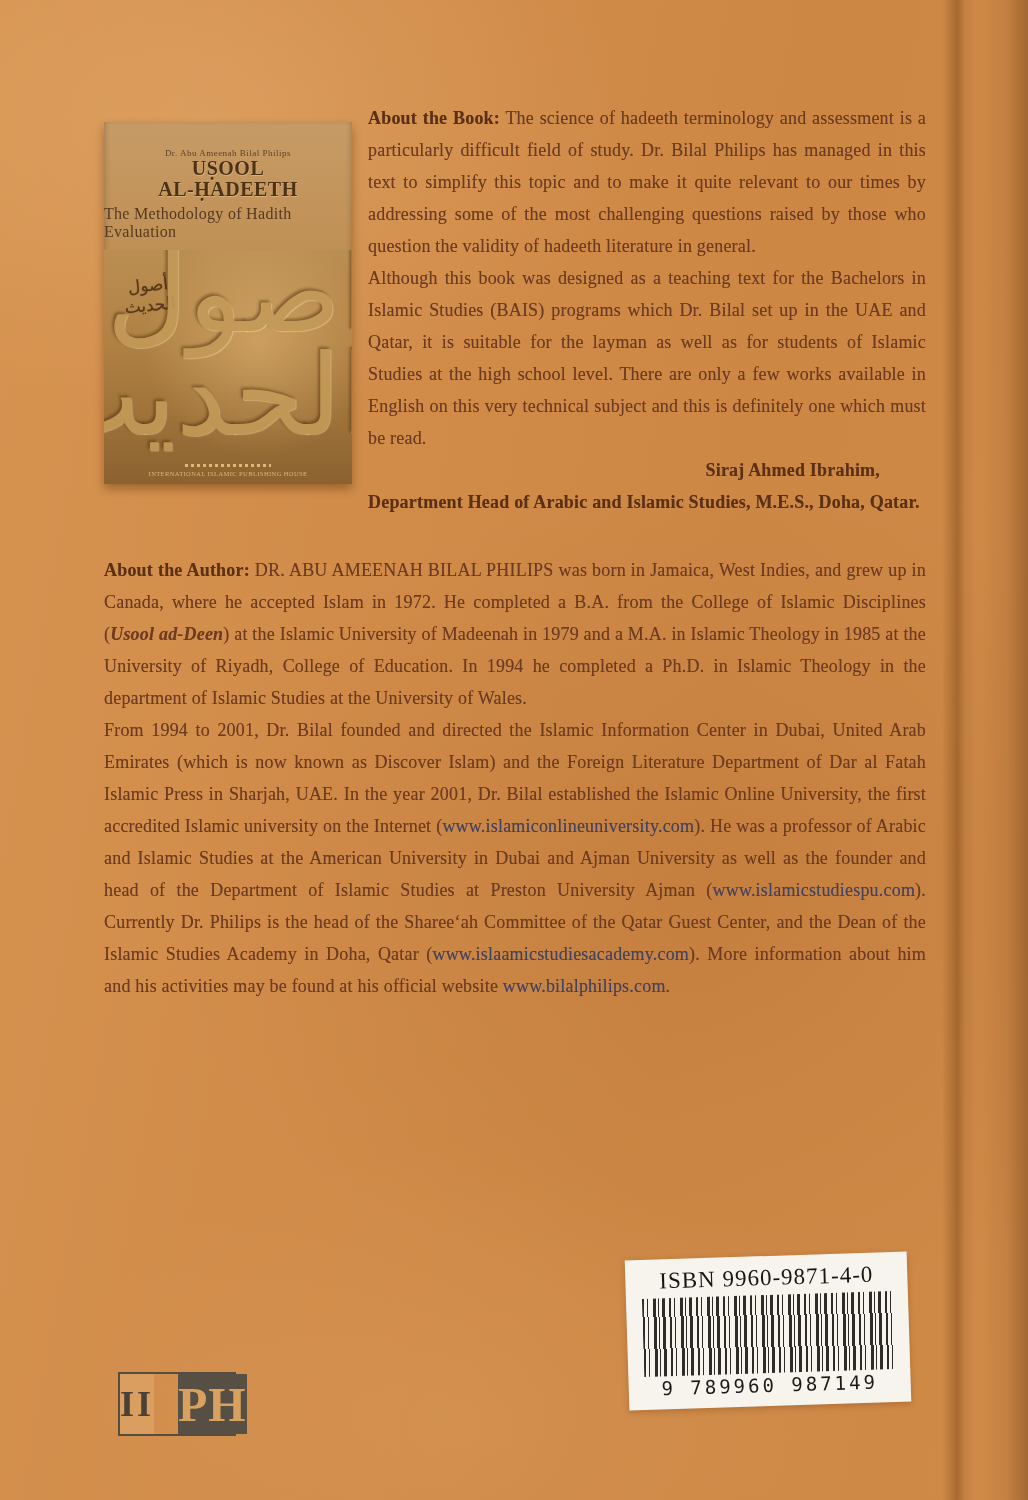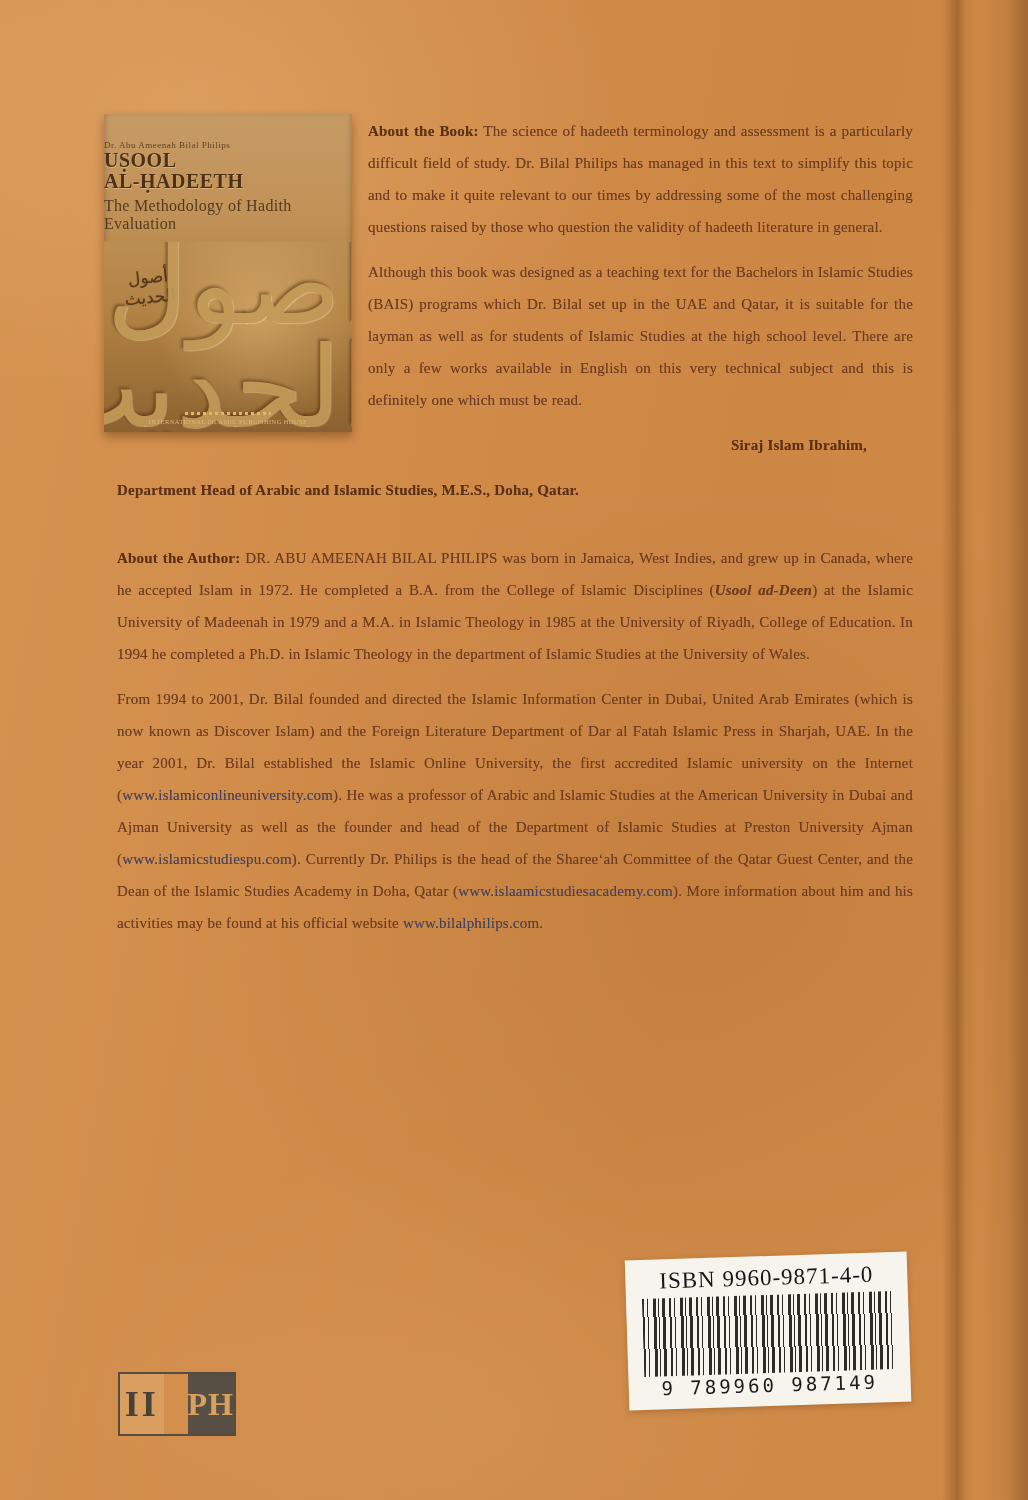--- a/index.html
+++ b/index.html
@@ -21,42 +21,42 @@
     background:linear-gradient(90deg, rgba(130,75,25,0) 0%, rgba(120,68,22,0.45) 45%, rgba(150,95,40,0.18) 68%, rgba(130,75,25,0) 100%);
   }
   .edge-shade{
     position:absolute;top:0;right:0;width:46px;height:100%;
     background:linear-gradient(90deg, rgba(110,60,18,0) 0%, rgba(105,58,18,0.12) 55%, rgba(90,48,14,0.38) 100%);
   }
   .content{
     position:absolute;left:104px;top:102px;width:822px;
   }
   .body-text{
-    margin:13px;
-    font-size:15px;line-height:32px;
+    margin:0;
+    font-size:18px;line-height:32px;
     color:#6d3b21;
     text-align:justify;
     letter-spacing:0.2px;
     text-shadow:0 0 0.6px rgba(109,60,34,0.55);
   }
   .lead{color:#5c3014;}
   .it{font-style:italic;font-weight:bold;}
   .url{color:#3e4366;}
   .attr-name{font-weight:bold;text-align:right;padding-right:46px;color:#5c3014;}
   .attr-title{font-weight:bold;text-align:left;color:#5c3014;}
   .author-block{margin-top:36px;}
 
   
   .cover-thumb{
     float:left;
-    width:248px;height:318px;
-    margin:12px 16px 10px 0;
+    width:248px;height:362px;
+    margin:20px 16px 10px 0;
     background:linear-gradient(180deg,#c79b66 0%, #c09156 34%, #b08244 55%, #a37539 100%);
     box-shadow:0 5px 9px rgba(80,40,8,0.40), inset 0 -3px 6px rgba(60,30,5,0.35);
-    display:flex;flex-direction:column;
+    display:flex;flex-direction:column;align-items:center;
     overflow:hidden;
   }
   .ct-author{margin-top:26px;font-size:9px;letter-spacing:0.5px;color:#5d4228;}
   .ct-title{font-size:20px;font-weight:bold;color:#4c3116;letter-spacing:0.5px;line-height:1.05;text-shadow:0.5px 0.5px 0 rgba(255,225,180,0.35);}
   .ct-sub{margin-top:5px;font-size:16px;color:#55391f;letter-spacing:0.3px;}
   .ct-art{
     position:relative;margin-top:9px;width:100%;flex:1;
     background:
       radial-gradient(circle at 62% 40%, rgba(255,215,150,0.35), rgba(255,215,150,0) 55%),
       linear-gradient(180deg,#bb8e52 0%, #b08143 40%, #9c7038 75%, #8a6130 100%);
@@ -117,21 +117,21 @@
   .logo-left{
     width:44%;display:flex;align-items:center;justify-content:center;
     background:#d fdfa;
     background:#d99e60;
     color:#4a4136;font-weight:bold;font-size:36px;letter-spacing:3px;
     font-family:"Liberation Serif", serif;
   }
   .logo-right{
     flex:1;display:flex;align-items:center;justify-content:center;
     background:#574f43;
-    color:#d9a15f;font-weight:bold;font-size:32px;letter-spacing:1px;
+    color:#d9a15f;font-weight:bold;font-size:48px;letter-spacing:1px;
     font-family:"Liberation Serif", serif;
     margin-left:24px;
   }
 </style>
 </head>
 <body>
 
 <div class="page">
 
   <div class="spine-groove"></div>
@@ -151,21 +151,21 @@
           <div class="ct-pub-ar"></div>
           <div class="ct-pub">INTERNATIONAL ISLAMIC PUBLISHING HOUSE</div>
         </div>
       </div>
     </div>
 
     <p class="body-text"><b class="lead">About the Book:</b><span> The science of hadeeth terminology and assessment is a particularly difficult field of study. Dr. Bilal Philips has managed in this text to simplify this topic and to make it quite relevant to our times by addressing some of the most challenging questions raised by those who question the validity of hadeeth literature in general.</span></p>
 
     <p class="body-text">Although this book was designed as a teaching text for the Bachelors in Islamic Studies (BAIS) programs which Dr. Bilal set up in the UAE and Qatar, it is suitable for the layman as well as for students of Islamic Studies at the high school level. There are only a few works available in English on this very technical subject and this is definitely one which must be read.</p>
 
-    <p class="body-text attr-name">Siraj Islam Ibrahim,</p>
+    <p class="body-text attr-name">Siraj Ahmed Ibrahim,</p>
     <p class="body-text attr-title">Department Head of Arabic and Islamic Studies, M.E.S., Doha, Qatar.</p>
 
     <div class="author-block">
       <p class="body-text"><b class="lead">About the Author:</b><span><span> DR. ABU AMEENAH BILAL PHILIPS was born in Jamaica, West Indies, and grew up in Canada, where he accepted Islam in 1972. He completed a B.A. from the College of Islamic Disciplines (</span><span class="it">Usool ad-Deen</span><span>) at the Islamic University of Madeenah in 1979 and a M.A. in Islamic Theology in 1985 at the University of Riyadh, College of Education. In 1994 he completed a Ph.D. in Islamic Theology in the department of Islamic Studies at the University of Wales.</span></span></p>
       <p class="body-text"><span>From 1994 to 2001, Dr. Bilal founded and directed the Islamic Information Center in Dubai, United Arab Emirates (which is now known as Discover Islam) and the Foreign Literature Department of Dar al Fatah Islamic Press in Sharjah, UAE. In the year 2001, Dr. Bilal established the Islamic Online University, the first accredited Islamic university on the Internet (</span><span class="url">www.islamiconlineuniversity.com</span><span>). He was a professor of Arabic and Islamic Studies at the American University in Dubai and Ajman University as well as the founder and head of the Department of Islamic Studies at Preston University Ajman (</span><span class="url">www.islamicstudiespu.com</span><span>). Currently Dr. Philips is the head of the Sharee‘ah Committee of the Qatar Guest Center, and the Dean of the Islamic Studies Academy in Doha, Qatar (</span><span class="url">www.islaamicstudiesacademy.com</span><span>). More information about him and his activities may be found at his official website </span><span class="url">www.bilalphilips.com</span><span>.</span></p>
     </div>
 
   </div>
 
   <div class="isbn-label">

